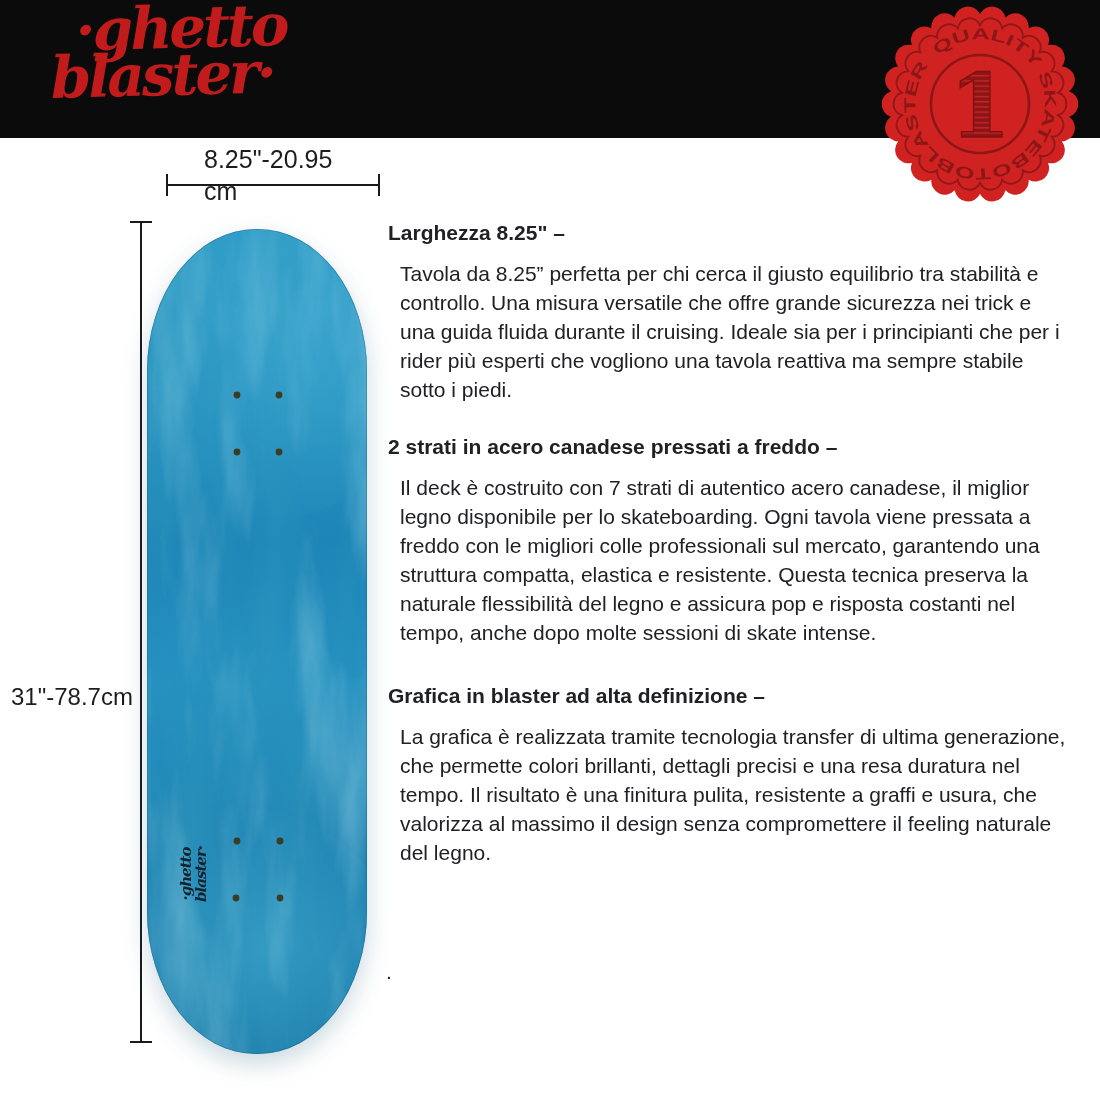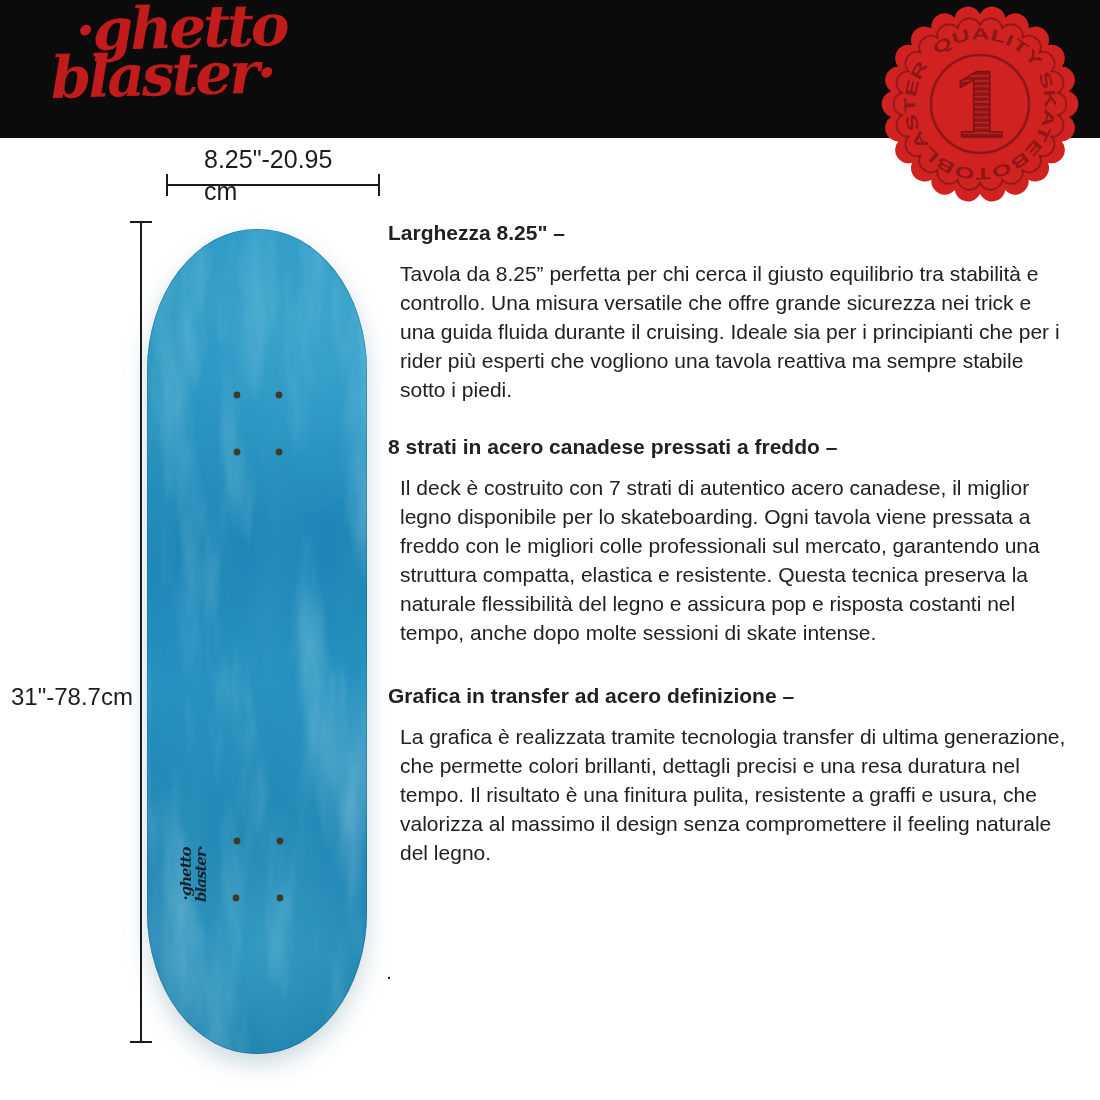--- a/index.html
+++ b/index.html
@@ -137,24 +137,24 @@
       <rect x="1" y="1" width="220" height="825" rx="109" ry="142" fill="none" stroke="rgba(10,60,90,0.3)" stroke-width="1.5"></rect>
     </g>
   </svg>
 
   <div class="copy">
     <div class="spec-section">
       <p class="spec-heading">Larghezza 8.25" –</p>
       <p class="spec-body"> Tavola da 8.25” perfetta per chi cerca il giusto equilibrio tra stabilità e controllo. Una misura versatile che offre grande sicurezza nei trick e una guida fluida durante il cruising. Ideale sia per i principianti che per i rider più esperti che vogliono una tavola reattiva ma sempre stabile sotto i piedi.</p>
     </div>
     <div class="spec-section">
-      <p class="spec-heading">8 strati in acero canadese pressati a freddo –</p>
+      <p class="spec-heading">2 strati in acero canadese pressati a freddo –</p>
       <p class="spec-body">Il deck è costruito con 7 strati di autentico acero canadese, il miglior legno disponibile per lo skateboarding. Ogni tavola viene pressata a freddo con le migliori colle professionali sul mercato, garantendo una struttura compatta, elastica e resistente. Questa tecnica preserva la naturale flessibilità del legno e assicura pop e risposta costanti nel tempo, anche dopo molte sessioni di skate intense.</p>
     </div>
     <div class="spec-section sec3">
-      <p class="spec-heading">Grafica in transfer ad acero definizione –</p>
+      <p class="spec-heading">Grafica in blaster ad alta definizione –</p>
       <p class="spec-body"> La grafica è realizzata tramite tecnologia transfer di ultima generazione, che permette colori brillanti, dettagli precisi e una resa duratura nel tempo. Il risultato è una finitura pulita, resistente a graffi e usura, che valorizza al massimo il design senza compromettere il feeling naturale del legno.</p>
     </div>
   </div>
 
   <div class="footnote">.</div>
 
 </div>
 
 </body></html>

